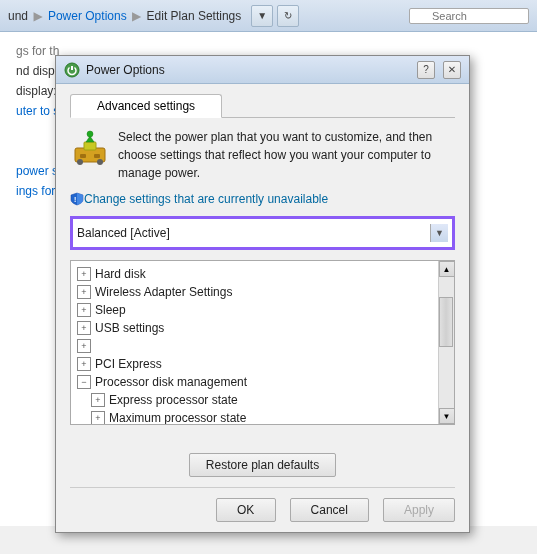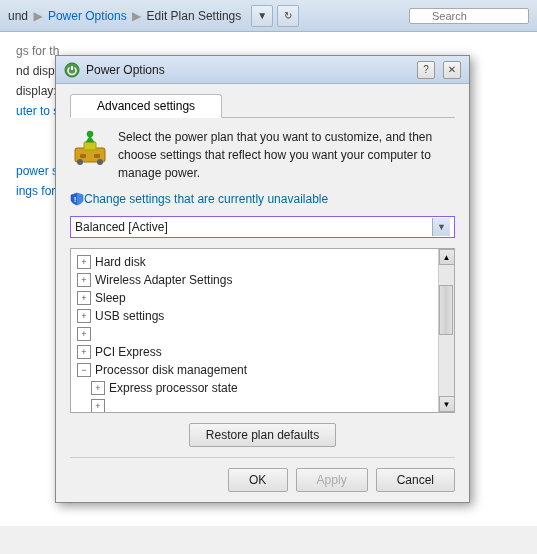--- a/index.html
+++ b/index.html
@@ -168,23 +168,23 @@
     }
 
     .shield-icon {
       width: 14px; height: 14px;
     }
 
     
     .plan-dropdown {
       display: flex;
       align-items: center;
-      border: 1px solid #8b5cf6;
-      background: white;
-      height: 22px;
+      border: 3px solid #8b5cf6;
+      background: white;
+      height: 34px;
       margin-bottom: 10px;
       padding: 0 4px;
       cursor: pointer;
     }
 
     .plan-dropdown-text {
       flex: 1;
       font-size: 12px;
       color: #222;
     }
@@ -289,26 +289,27 @@
     }
 
     .restore-btn {
       padding: 4px 16px;
       background: linear-gradient(to bottom, #f5f5f5, #e0e0e0);
       border: 1px solid #aaa;
       border-radius: 2px;
       cursor: pointer;
       font-size: 12px;
       color: #222;
+      margin-top: 18px;
     }
 
     .action-btn-row {
       display: flex;
       justify-content: flex-end;
-      gap: 8px;
+      gap: 14px;
       border-top: 1px solid #ccc;
       padding-top: 10px;
     }
 
     .action-btn {
       padding: 4px 20px;
       background: linear-gradient(to bottom, #f5f5f5, #e0e0e0);
       border: 1px solid #aaa;
       border-radius: 2px;
       cursor: pointer;
@@ -431,36 +432,37 @@
         <div class="tree-item">
           <span class="expand-icon minus">−</span>
           <span>Processor disk management</span>
         </div>
         <div class="tree-item indent1">
           <span class="expand-icon plus">+</span>
           <span>Express processor state</span>
         </div>
         <div class="tree-item indent1">
           <span class="expand-icon plus">+</span>
+          <span>Maximum processor state</span>
         </div>
 
       </div>
 
       <div class="scrollbar">
         <div class="scroll-btn">▲</div>
         <div class="scroll-track">
           <div class="scroll-thumb"></div>
         </div>
         <div class="scroll-btn">▼</div>
       </div>
     </div>
 
     <div class="restore-btn-row">
       <button class="restore-btn">Restore plan defaults</button>
     </div>
 
     <div class="action-btn-row">
       <button class="action-btn">OK</button>
+      <button class="action-btn">Cancel</button>
       <button class="action-btn" disabled="">Apply</button>
-      <button class="action-btn">Cancel</button>
     </div>
   </div>
 </div>
 
 </body></html>

